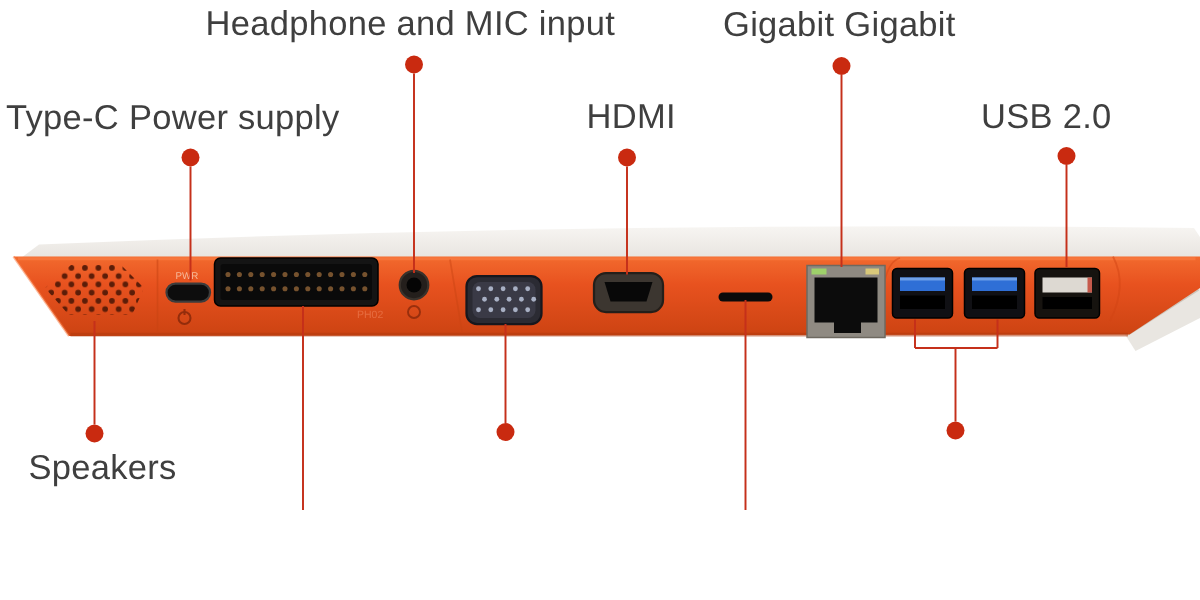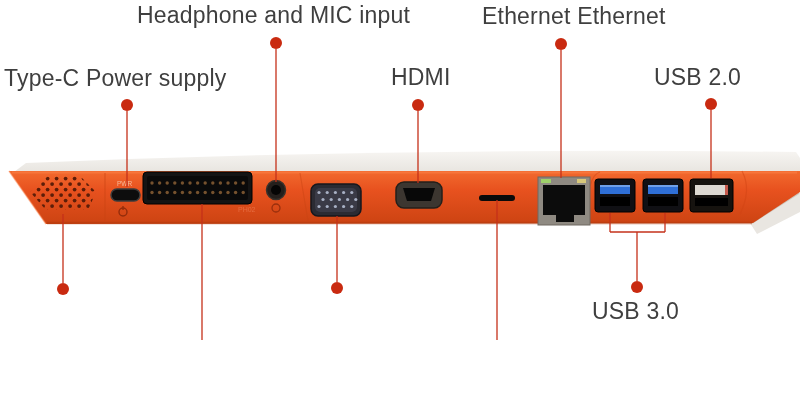--- a/index.html
+++ b/index.html
@@ -191,18 +191,18 @@
       <circle cx="711" cy="104" r="6"></circle>
       <circle cx="63" cy="289" r="6"></circle>
       <circle cx="202" cy="353" r="6"></circle>
       <circle cx="337" cy="288" r="6"></circle>
       <circle cx="497" cy="353" r="6"></circle>
       <circle cx="637" cy="287" r="6"></circle>
     </g>
   </svg>
 
   <div class="lbl" style="left:137px;top:2px">Headphone and MIC input</div>
-  <div class="lbl" style="left:482px;top:3px">Ethernet Ethernet</div>
+  <div class="lbl" style="left:482px;top:3px">Gigabit Gigabit</div>
   <div class="lbl" style="left:4px;top:65px">Type-C Power supply</div>
   <div class="lbl" style="left:391px;top:64px">HDMI</div>
   <div class="lbl" style="left:654px;top:64px">USB 2.0</div>
-  <div class="lbl" style="left:592px;top:298px">USB 3.0</div>
+  <div class="lbl" style="left:19px;top:298px">Speakers</div>
 </div>
 
 </body></html>

